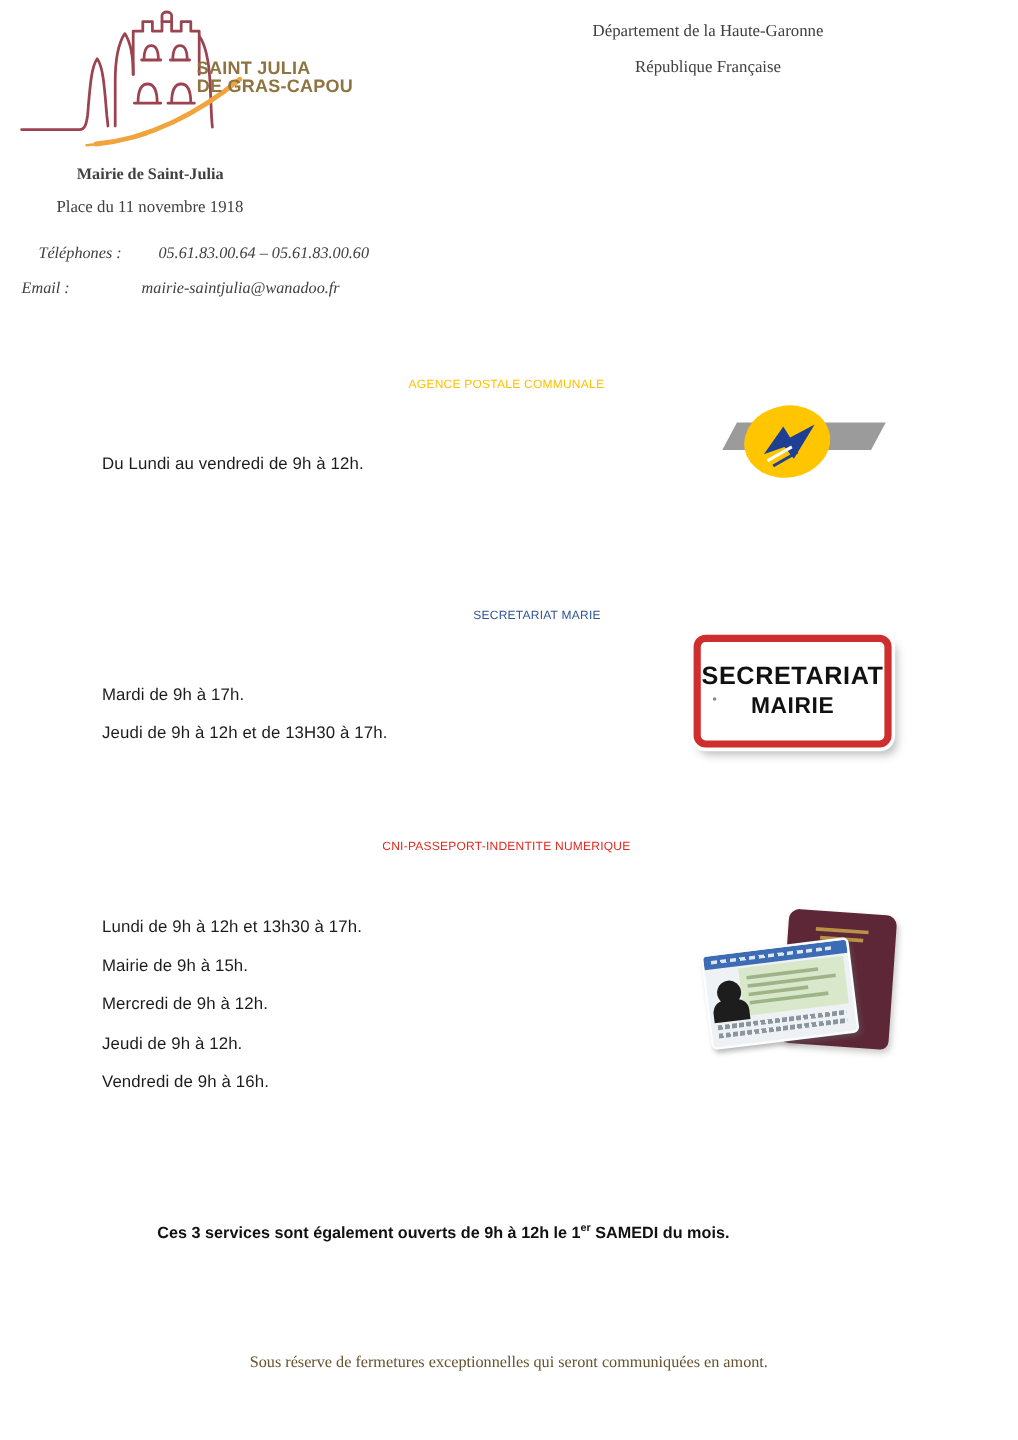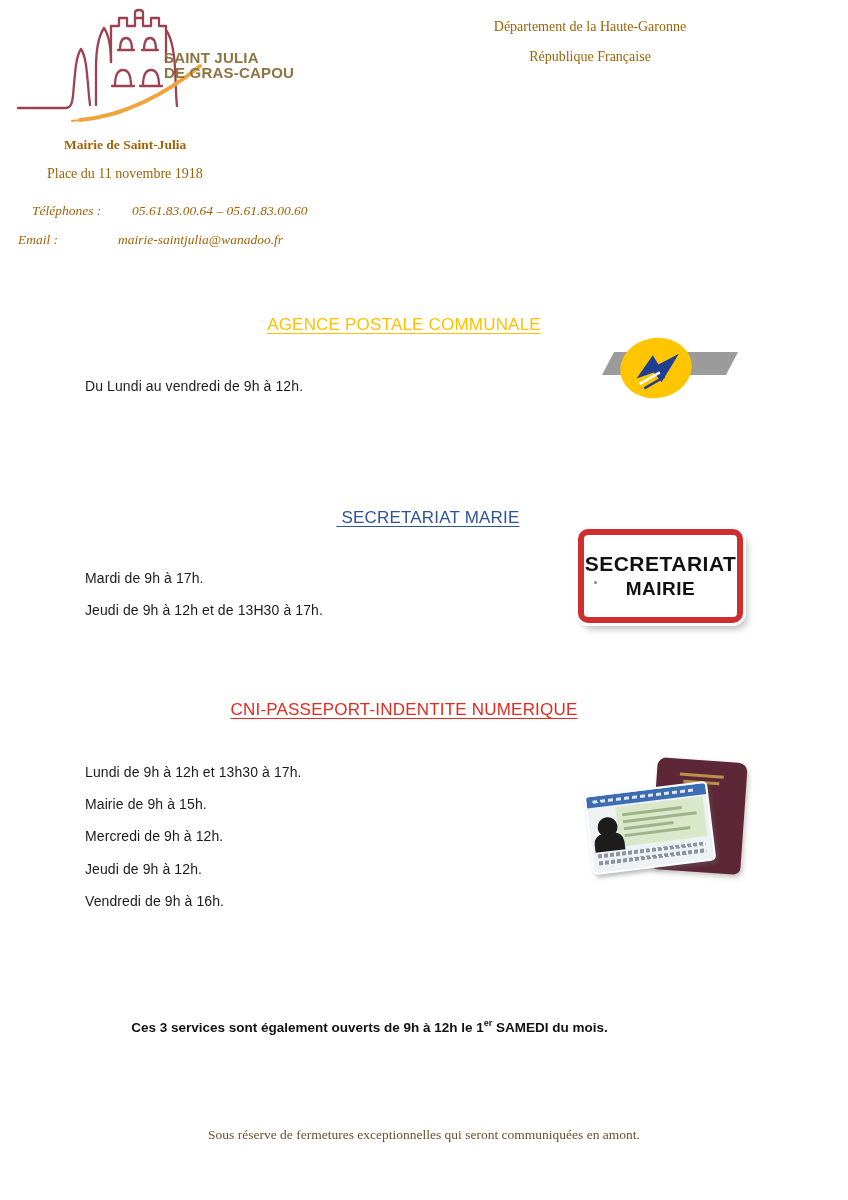--- a/index.html
+++ b/index.html
@@ -1,37 +1,37 @@
 <!DOCTYPE html>
 <html><head>
 <meta charset="utf-8">
 <style>
   html,body{margin:0;padding:0;background:#ffffff;}
   .page{
     position:relative;width:848px;height:1200px;margin:0 auto;background:#ffffff;
     font-family:"Liberation Sans",sans-serif;color:#1c1c1c;overflow:hidden;
   }
   .abs{position:absolute;}
-  .serif{font-family:"Liberation Serif",serif;color:#a16207;}
+  .serif{font-family:"Liberation Serif",serif;color:#404040;}
   .italic{font-style:italic;}
 
   
   .logo-wrap{left:14px;top:6px;width:250px;height:120px;}
   .logo-caption{left:164px;top:50px;color:#8f7340;font-size:15px;line-height:15px;letter-spacing:.2px;font-weight:bold;}
   .hdr-right{left:440px;top:19px;width:300px;font-size:14px;text-align:center;}
   .hdr-right-2{left:440px;top:49px;width:300px;font-size:14px;text-align:center;}
   .org-name{left:64px;top:137px;font-size:13.5px;font-weight:bold;}
   .address{left:47px;top:166px;font-size:14px;}
   .lbl-col{left:18px;font-size:13.5px;}
   .val-col{left:118px;font-size:13.5px;}
   .row-phones{top:203px;margin-left:14px;}
   .row-email{top:232px;}
 
   
-  .sec-title{left:0;top:0;width:808px;text-align:center;font-size:17px;letter-spacing:.2px;text-decoration:underline;text-underline-offset:3px;}
+  .sec-title{left:18px;top:0;width:808px;text-align:center;font-size:10px;letter-spacing:.2px;text-underline-offset:3px;}
   .title-agence{top:315px;color:#ffc000;}
   .title-secretariat{top:508px;color:#2e5496;white-space:pre;margin-left:24px;}
   .title-cni{top:700px;color:#e02b20;}
 
   .sched{left:85px;font-size:14px;color:#1c1c1c;letter-spacing:.1px;}
 
   
   .lp{left:592px;top:337px;width:150px;height:85px;}
   .lp-band{position:absolute;left:16px;top:15px;width:124px;height:23px;background:#9b9b9b;transform:skewX(-28deg);}
   .lp-oval{position:absolute;left:28px;top:1px;width:72px;height:60px;background:#ffc600;border-radius:50%;transform:rotate(-10deg);}

